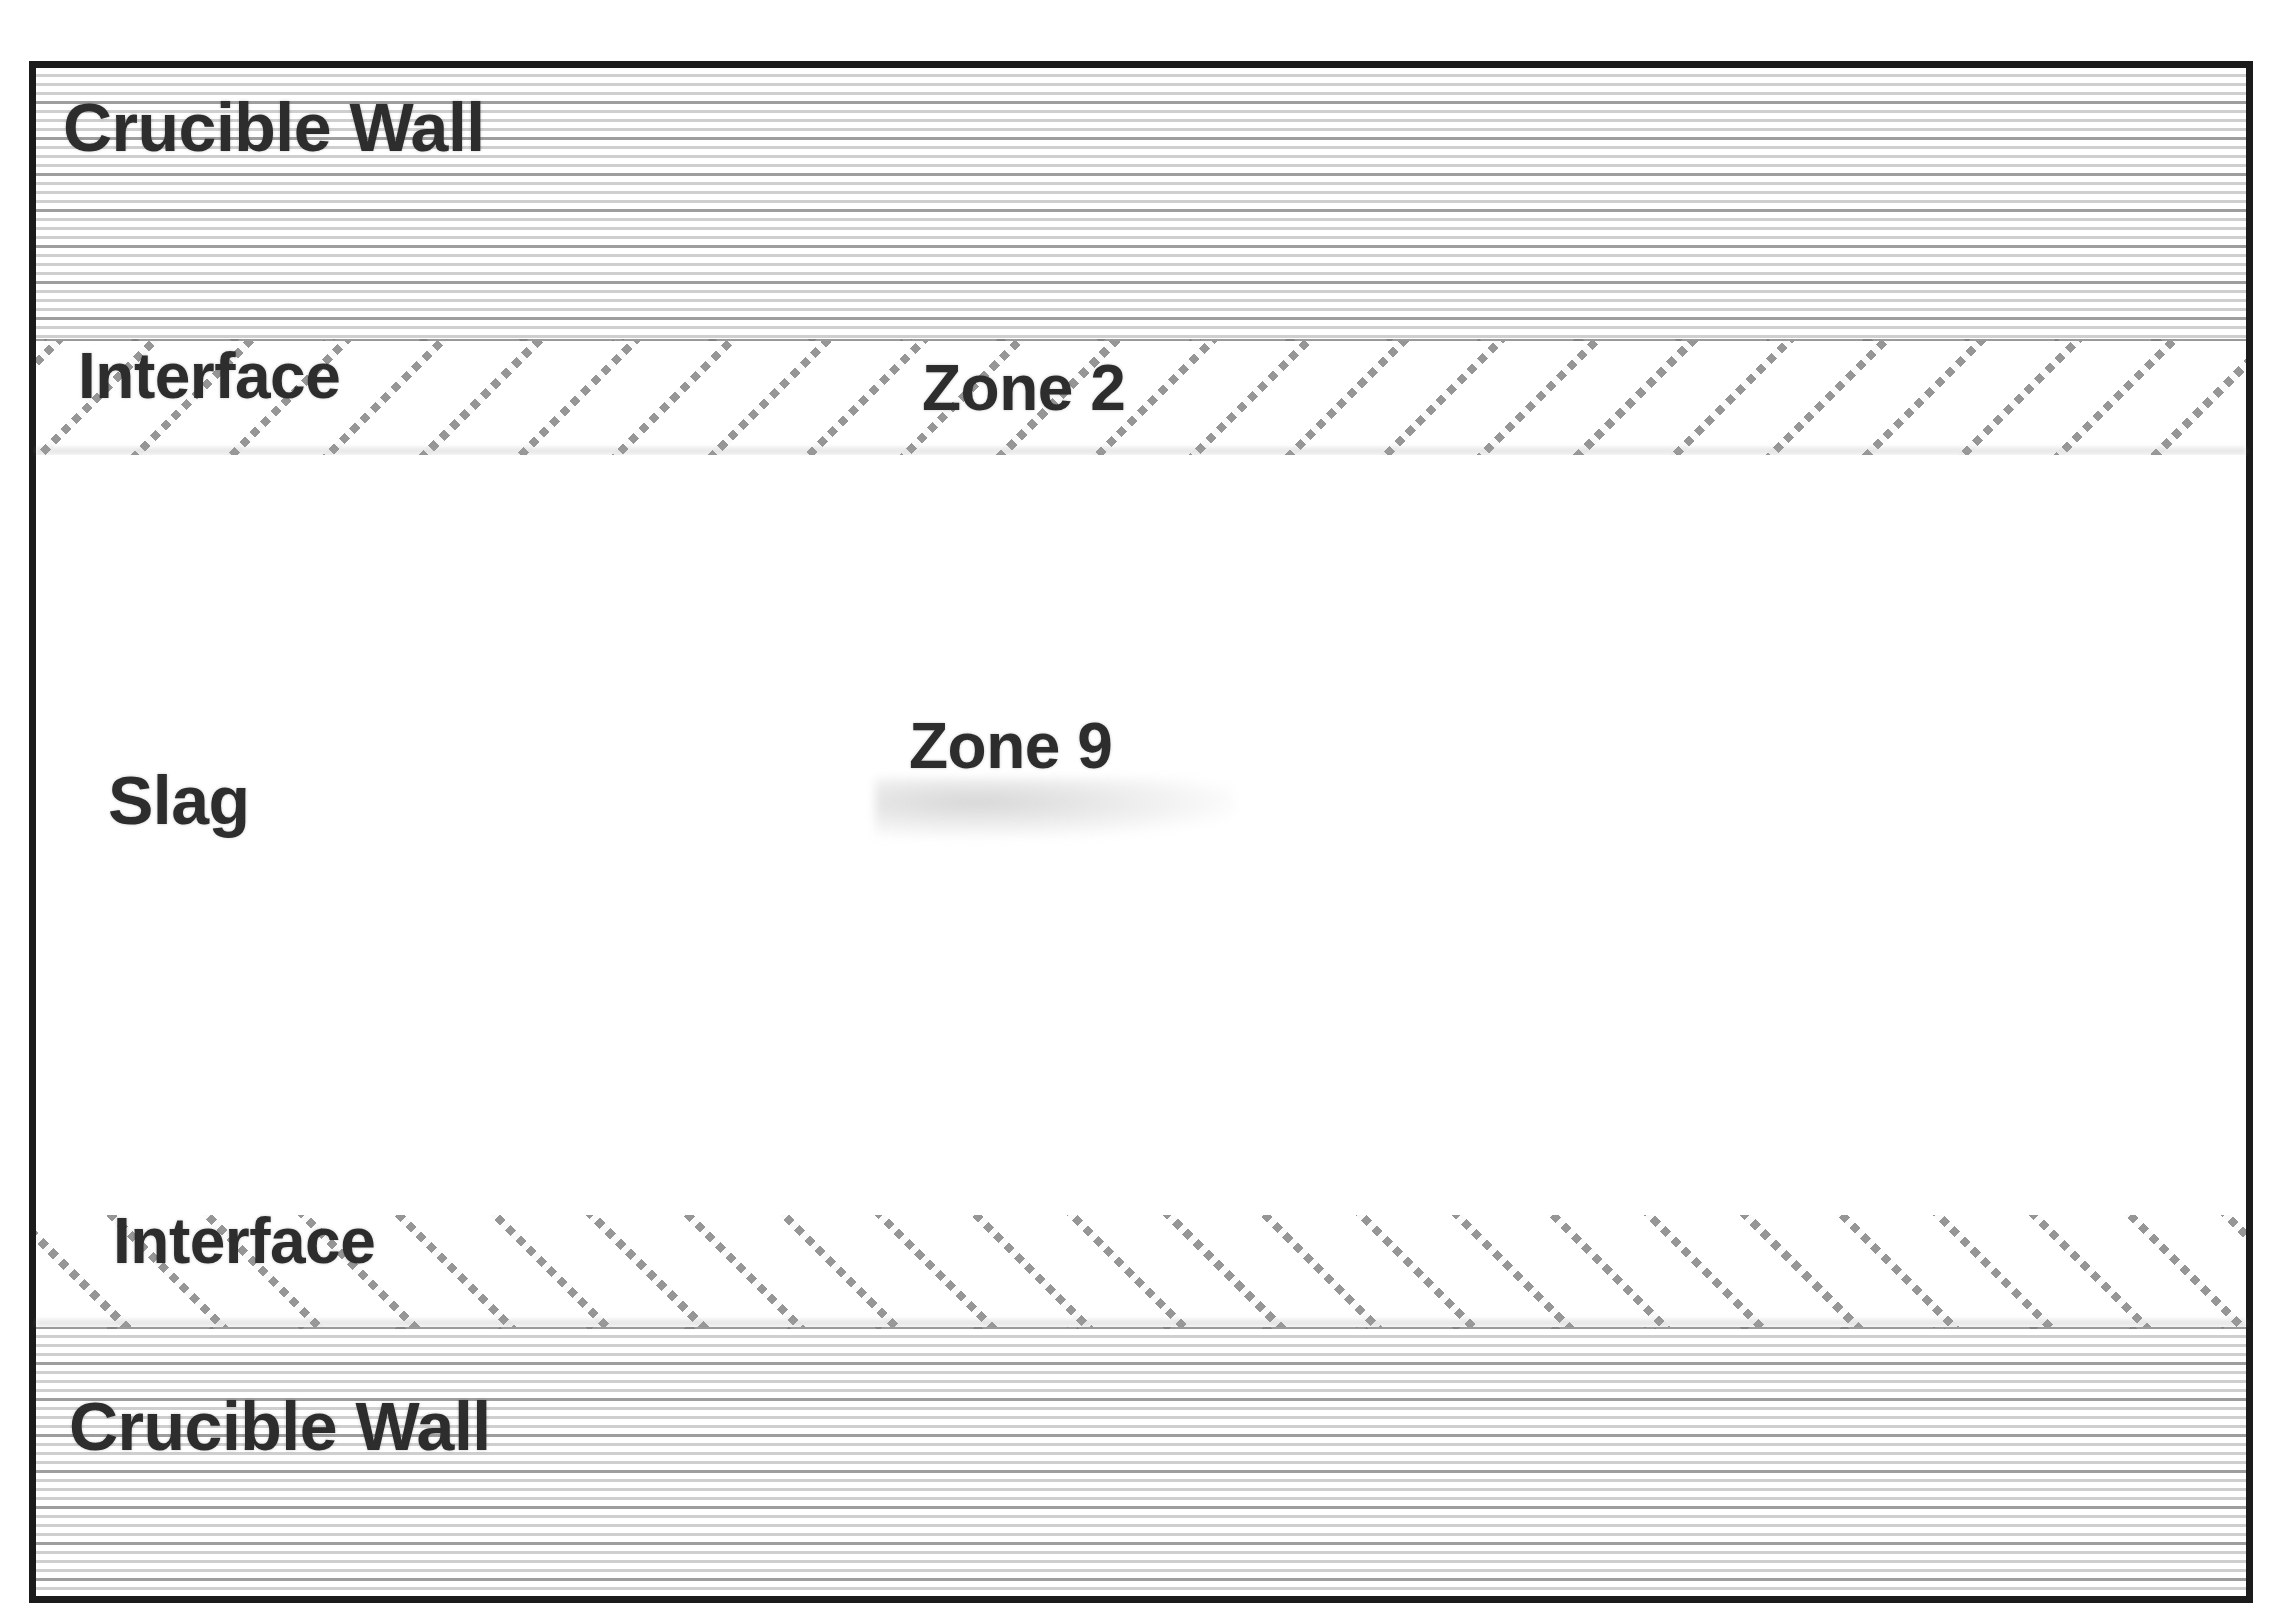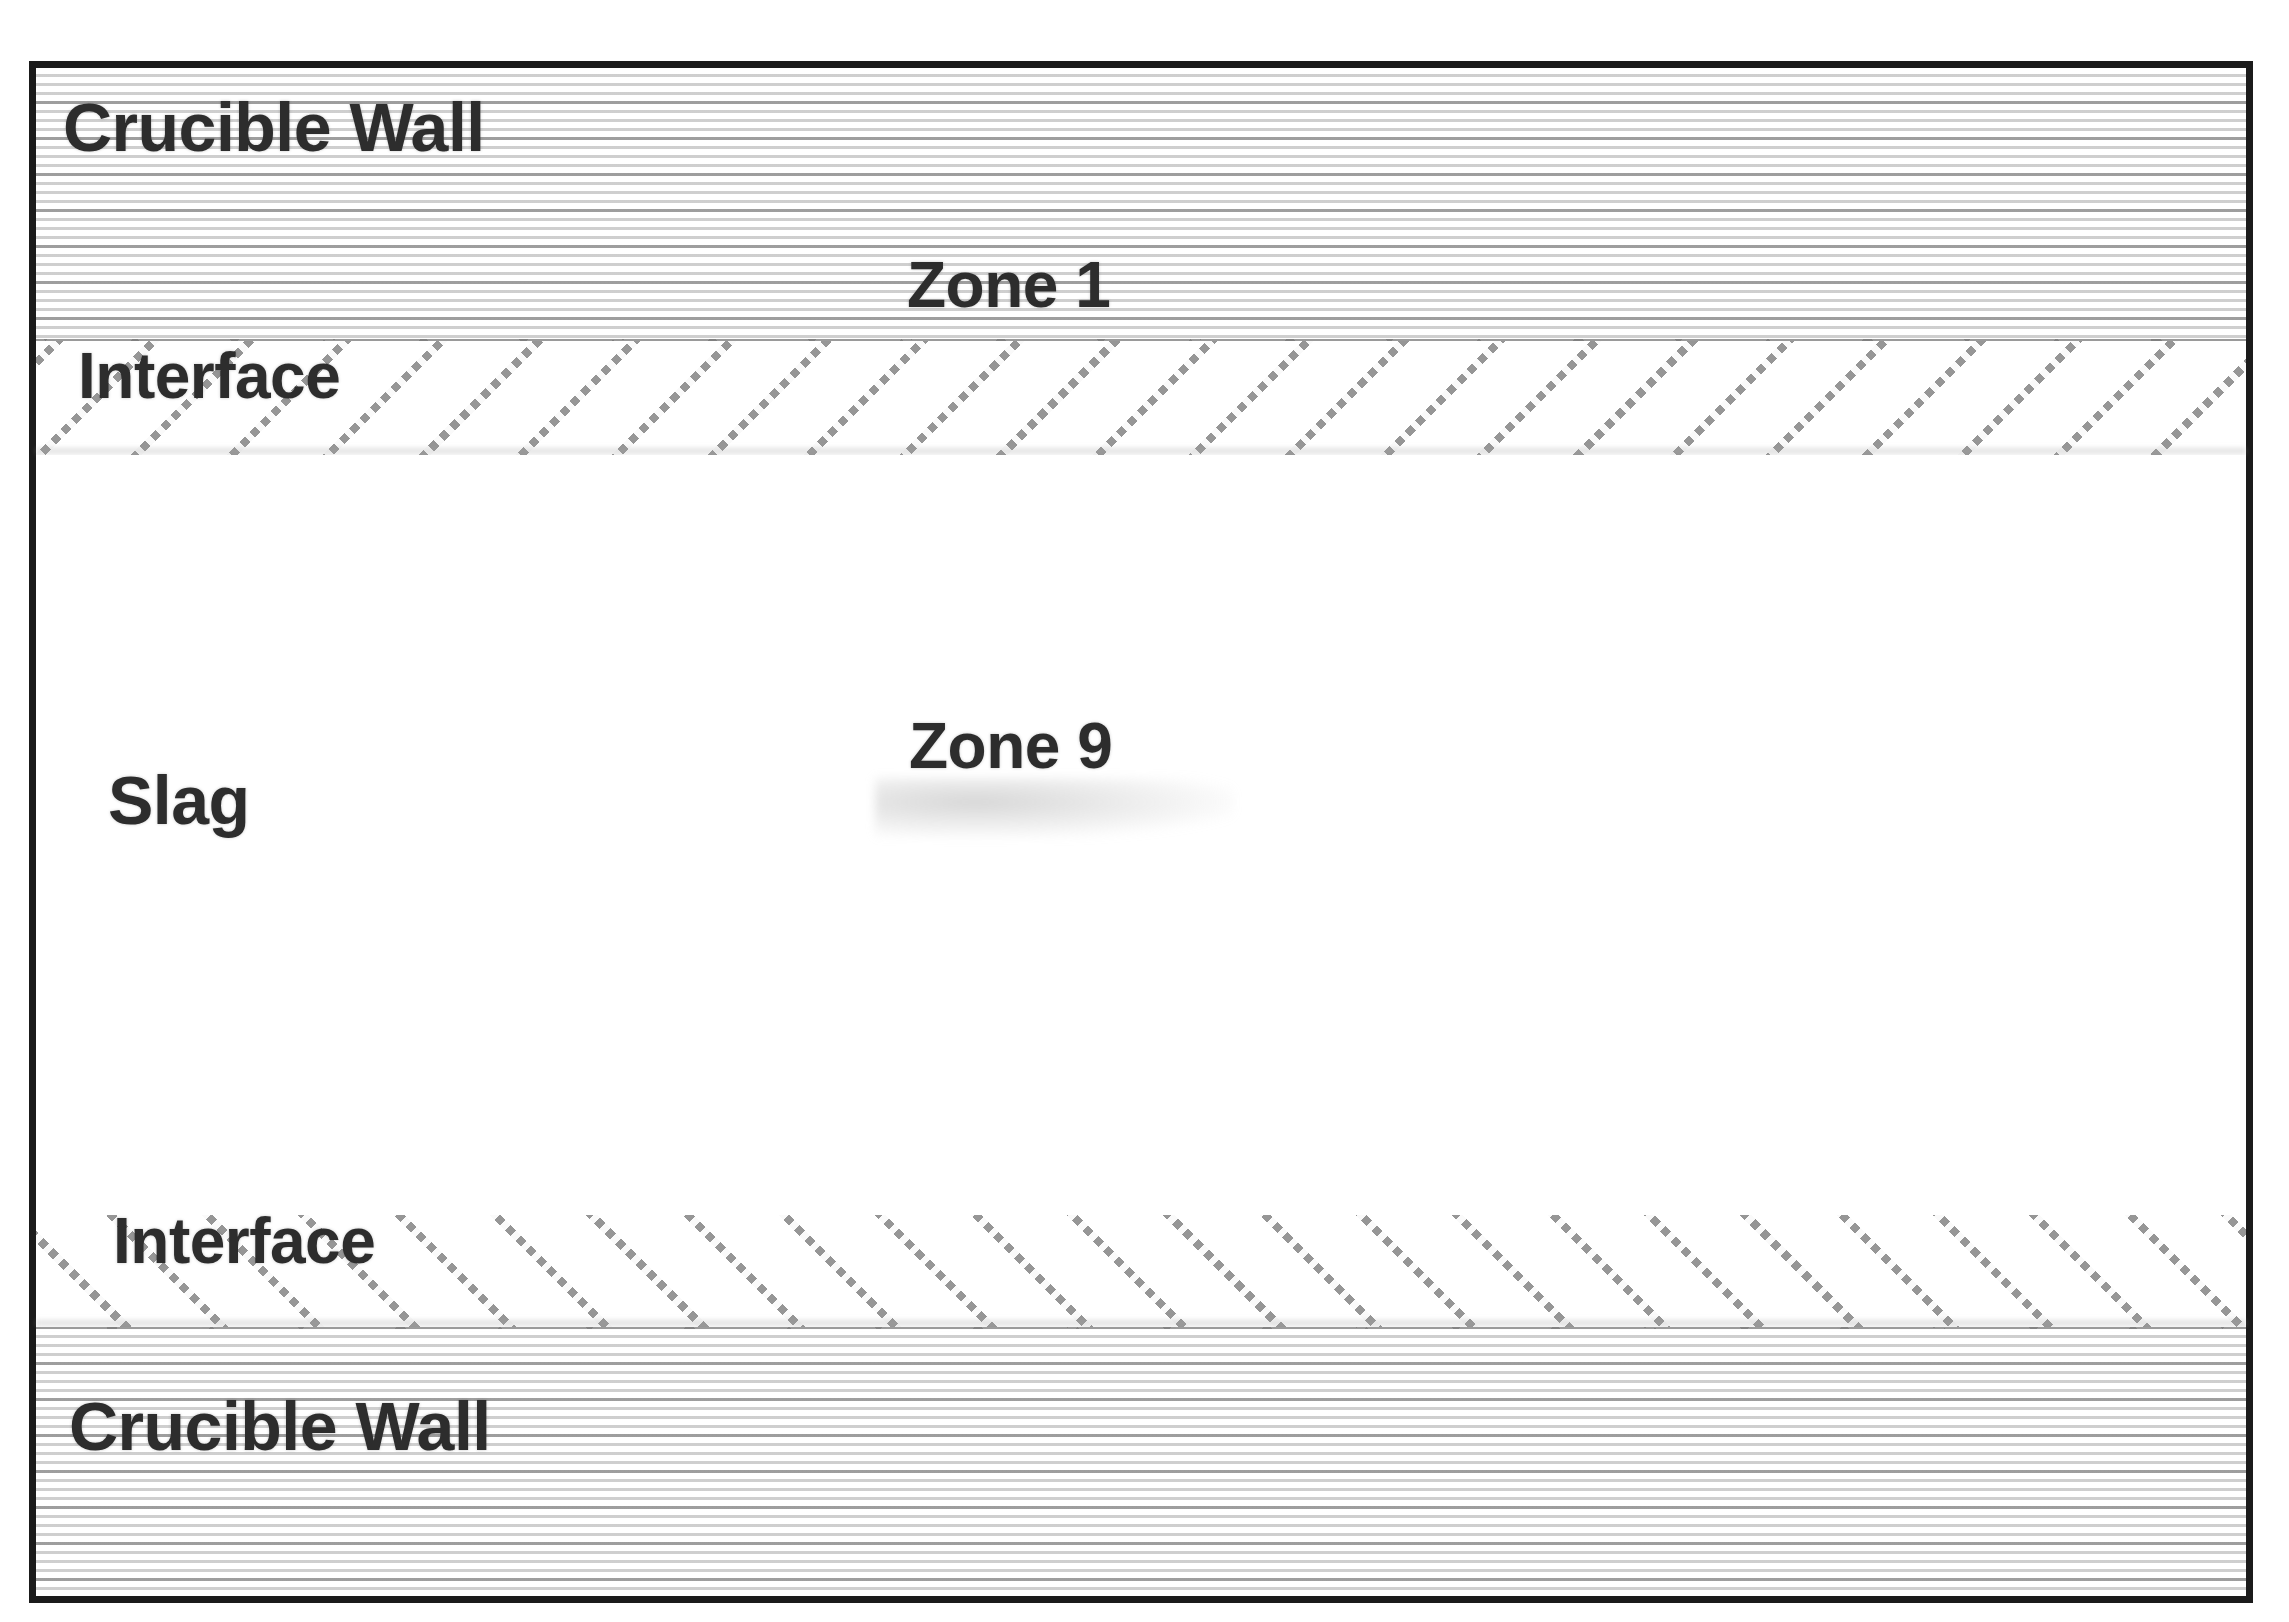--- a/index.html
+++ b/index.html
@@ -126,21 +126,21 @@
 
     <div class="band lines" id="band-wall-top"></div>
     <div class="band hatch-up" id="band-iface-top"></div>
     <div class="band" id="band-slag"></div>
     <div class="band hatch-down" id="band-iface-bottom"></div>
     <div class="band lines" id="band-wall-bottom"></div>
 
     <div class="smudge"></div>
 
     <span class="lbl" id="lbl-wall-top">Crucible Wall</span>
-    <span class="lbl" id="lbl-zone1">Zone 1</span>
     <span class="lbl" id="lbl-iface-top">Interface</span>
+    <span class="lbl" id="lbl-zone2">Zone 2</span>
     <span class="lbl" id="lbl-zone3">Zone 9</span>
     <span class="lbl" id="lbl-slag">Slag</span>
     <span class="lbl" id="lbl-iface-bottom">Interface</span>
     <span class="lbl" id="lbl-wall-bottom">Crucible Wall</span>
   </div>
 </div>
 
 
 </body></html>

